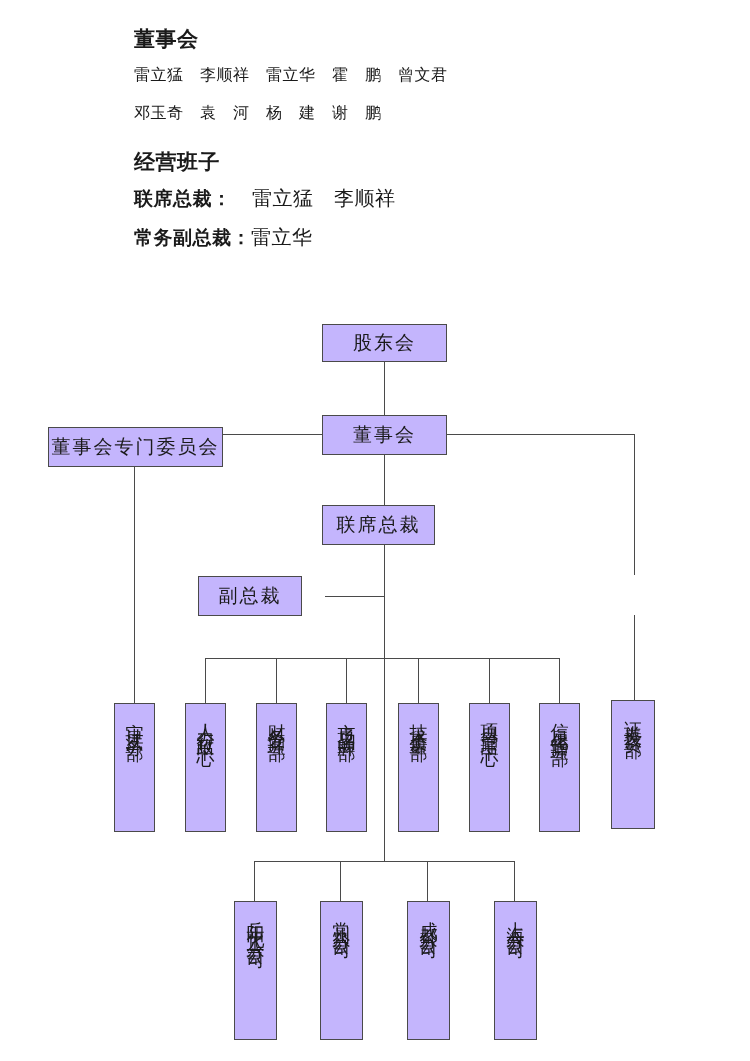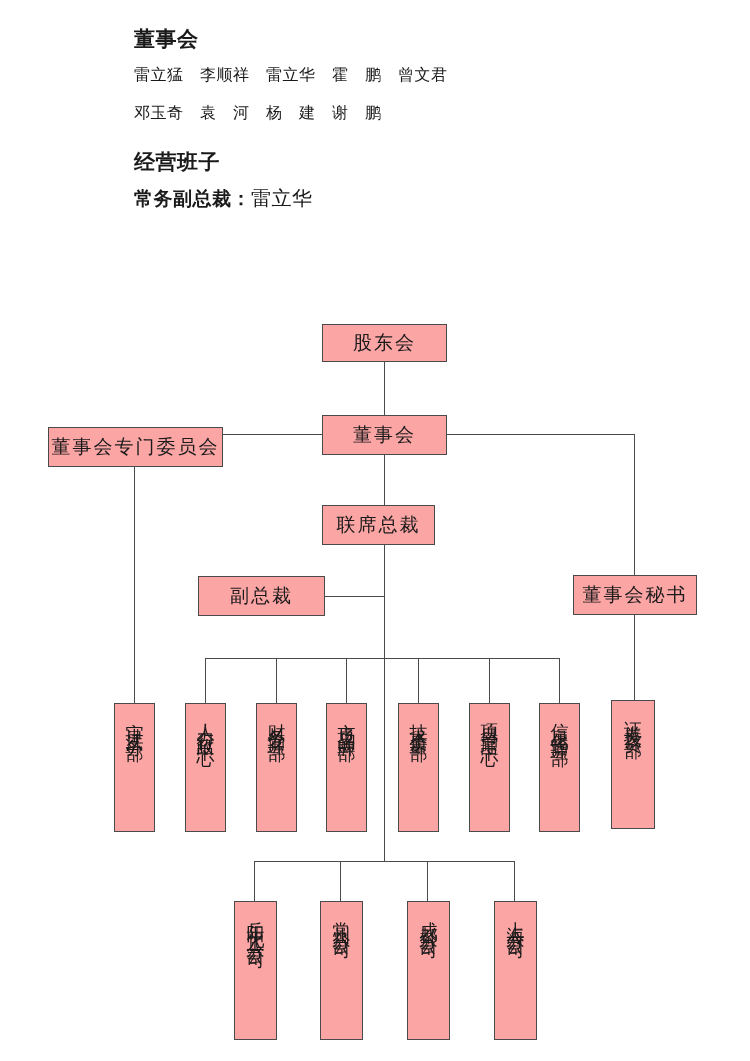--- a/index.html
+++ b/index.html
@@ -56,21 +56,21 @@
     position: absolute;
     left: 0;
     top: 0;
     width: 750px;
     height: 1061px;
   }
   .node {
     position: absolute;
     box-sizing: border-box;
     border: 1.3px solid #4a4a4a;
-    background: #fca5a5;
+    background: #c4b5fd;
     display: flex;
     align-items: center;
     justify-content: center;
     z-index: 3;
   }
   .node .lbl {
     font-size: 19px;
     letter-spacing: 2px;
     white-space: nowrap;
   }
@@ -101,20 +101,24 @@
 <div id="header-block">
 
   <div class="hdr-title">董事会</div>
 
   <div class="hdr-line">雷立猛　李顺祥　雷立华　霍　鹏　曾文君</div>
 
   <div class="hdr-line">邓玉奇　袁　河　杨　建　谢　鹏</div>
 
   <div class="hdr-title" style="margin-top:13px;">经营班子</div>
 
+  <div class="roster-row">
+    <span class="roster-label">联席总裁：</span>
+    <span class="roster-names">　雷立猛　李顺祥</span>
+  </div>
 
   <div class="roster-row">
     <span class="roster-label">常务副总裁：</span>
     <span class="roster-names">雷立华</span>
   </div>
 
 </div>
 
 <div id="chart">
 
@@ -158,27 +162,24 @@
   </div>
 
   <div class="node" style="left:48px; top:415px; width:175px; height:40px;margin-top:12px;">
     <span class="lbl">董事会专门委员会</span>
   </div>
 
   <div class="node" style="left:322px; top:505px; width:113px; height:40px;">
     <span class="lbl">联席总裁</span>
   </div>
 
-  <div class="node" style="left:198px; top:576px; width:127px; height:40px;">
+  <div class="node" style="left:198px; top:576px; width:104px; height:40px;">
     <span class="lbl">副总裁</span>
   </div>
 
-  <div class="node" style="left:573px; top:575px; width:124px; height:40px;">
-    <span class="lbl">董事会秘书</span>
-  </div>
 
   <div class="node vert" style="left:114px; top:703px; width:41px; height:129px;">
     <span class="lbl">审计法务部</span>
   </div>
 
   <div class="node vert" style="left:185px; top:703px; width:41px; height:129px;">
     <span class="lbl">人力行政中心</span>
   </div>
 
   <div class="node vert" style="left:256px; top:703px; width:41px; height:129px;">

